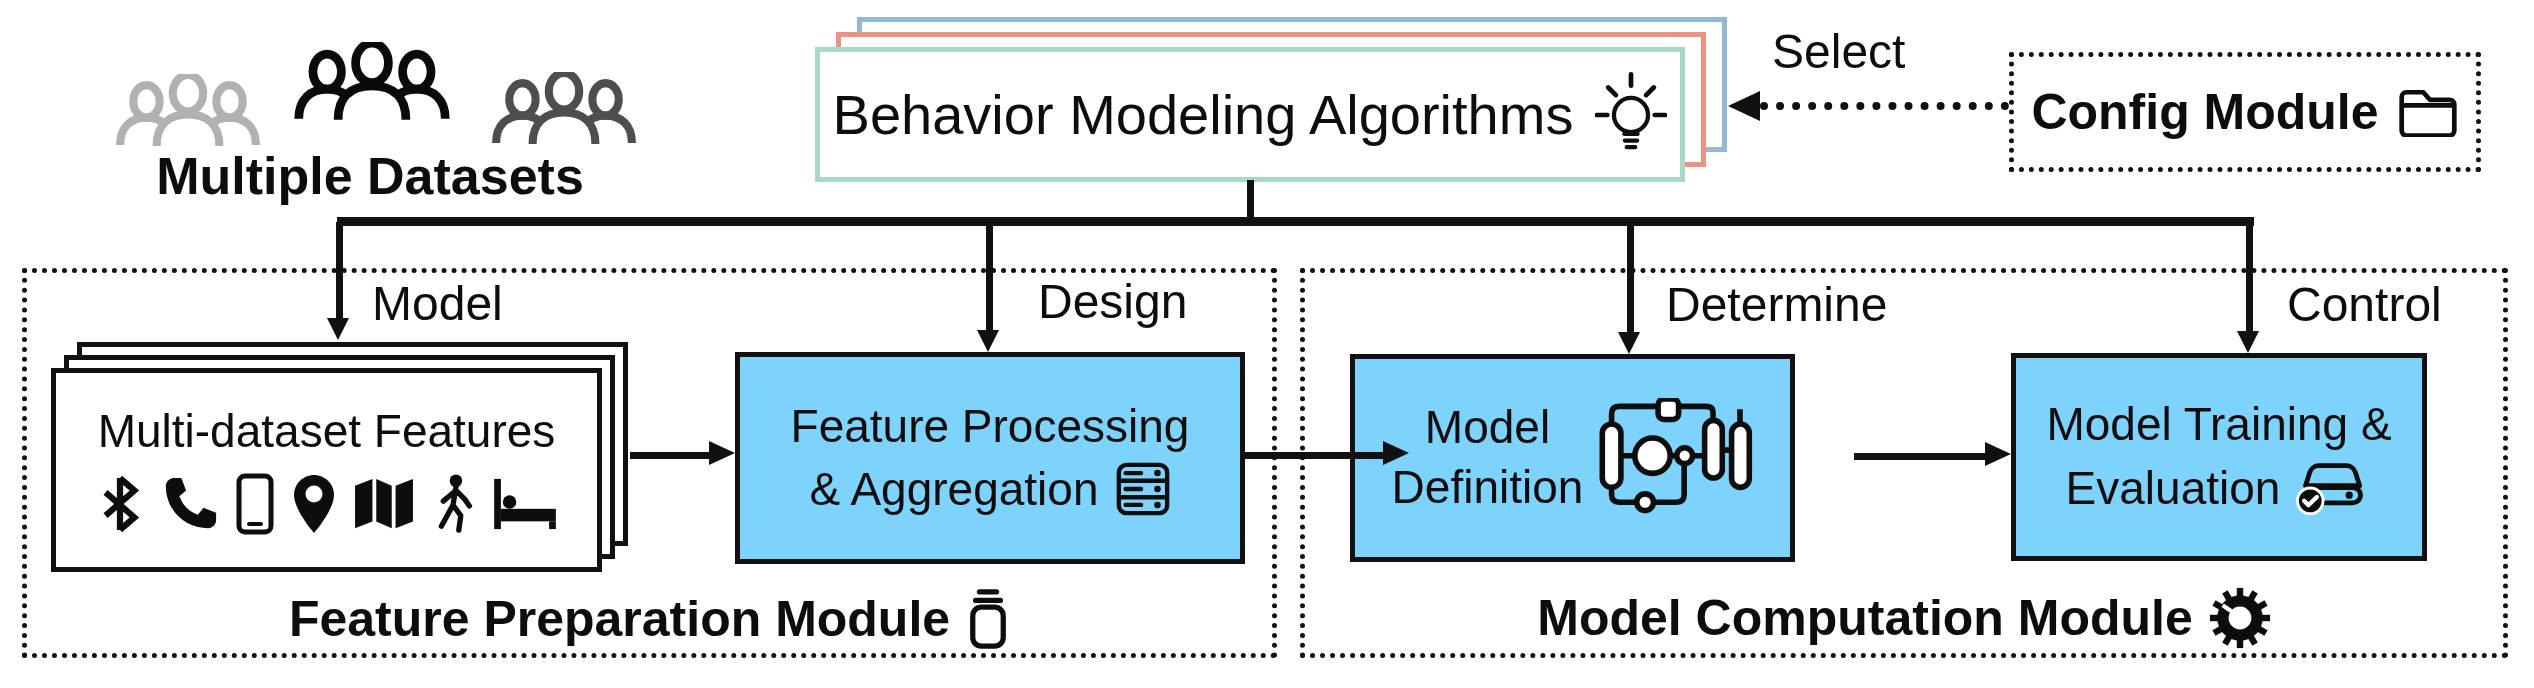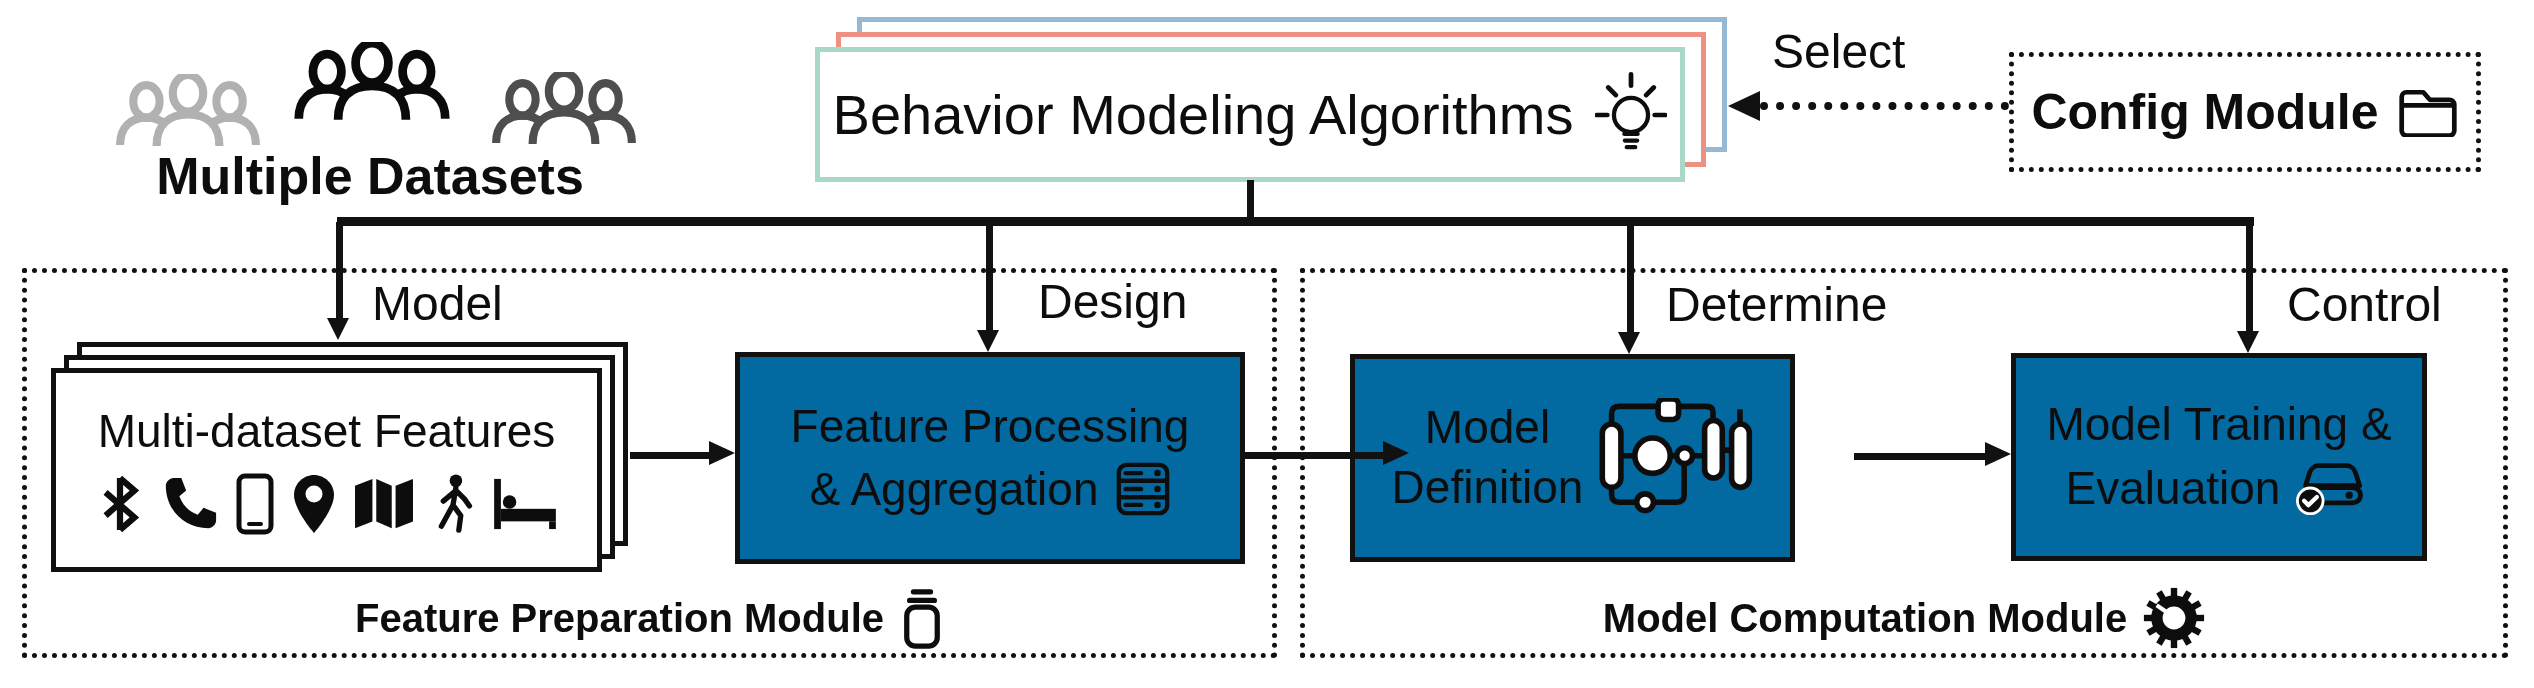--- a/index.html
+++ b/index.html
@@ -36,29 +36,29 @@
   .flowlabel{font-size:48px;z-index:6;}
   #select-label{left:372px;top:276px;}
   #design-label{left:1038px;top:274px;}
   #determine-label{left:1666px;top:277px;}
   #control-label{left:2287px;top:277px;}
   
   .module{position:absolute;border:5px dotted #111;background:transparent;}
   #feature-module{left:22px;top:268px;width:1245px;height:380px;}
   #model-module{left:1300px;top:268px;width:1198px;height:380px;}
   .module-caption{position:absolute;left:0;right:0;bottom:4px;display:flex;align-items:center;
-      justify-content:center;gap:16px;font-size:40px;font-weight:bold;}
+      justify-content:center;gap:16px;font-size:50px;font-weight:bold;}
   
   .stack-card{position:absolute;width:541px;height:194px;border:5px solid #111;background:#fff;}
   #s-back2{left:77px;top:342px;}
   #s-back1{left:64px;top:355px;}
   #s-front{left:51px;top:368px;display:flex;flex-direction:column;align-items:center;justify-content:center;gap:14px;}
   #s-front .txt{font-size:46px;}
   .feat-icons{display:flex;align-items:center;gap:16px;height:64px;}
-  .wbox{position:absolute;border:5px solid #111;background:#0369a1;display:flex;align-items:center;justify-content:center;}
+  .wbox{position:absolute;border:5px solid #111;background:#7dd3fc;display:flex;align-items:center;justify-content:center;}
   #fp-box{left:735px;top:352px;width:500px;height:202px;flex-direction:column;gap:8px;font-size:46px;}
   .iconline{display:flex;align-items:center;gap:16px;}
   #md-box{left:1350px;top:354px;width:435px;height:198px;gap:10px;font-size:46px;}
   #md-box .col{display:flex;flex-direction:column;align-items:center;line-height:1.3;}
   #mte-box{left:2011px;top:353px;width:406px;height:198px;flex-direction:column;gap:8px;font-size:46px;}
   
   .harrow{position:absolute;height:7px;background:#111;z-index:6;}
   .harrow::after{content:"";position:absolute;right:-26px;top:-11px;
       border-top:12.5px solid transparent;border-bottom:12.5px solid transparent;border-left:26px solid #111;}
   #h-stack-fp{left:630px;top:452px;width:79px;}

